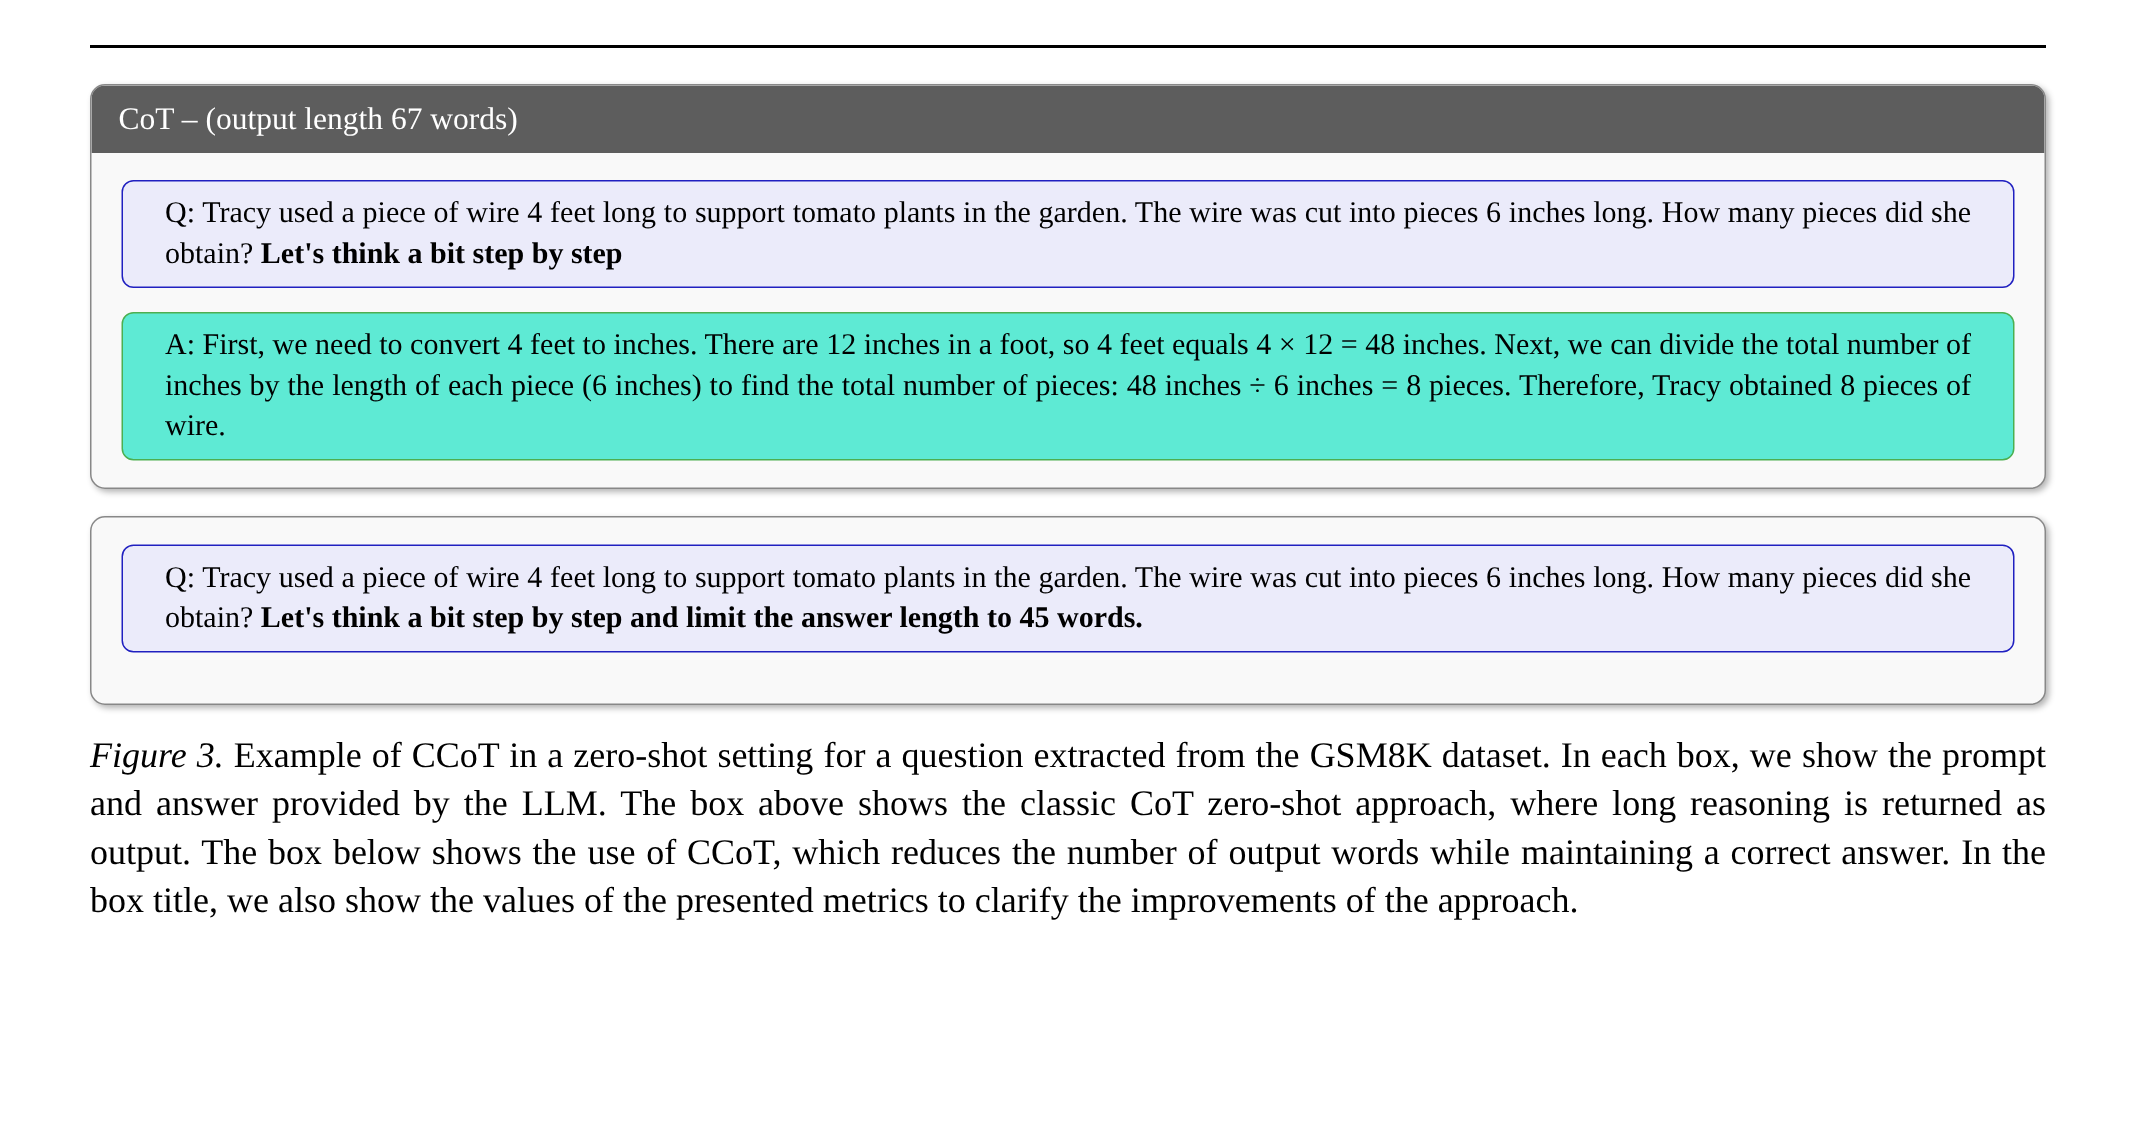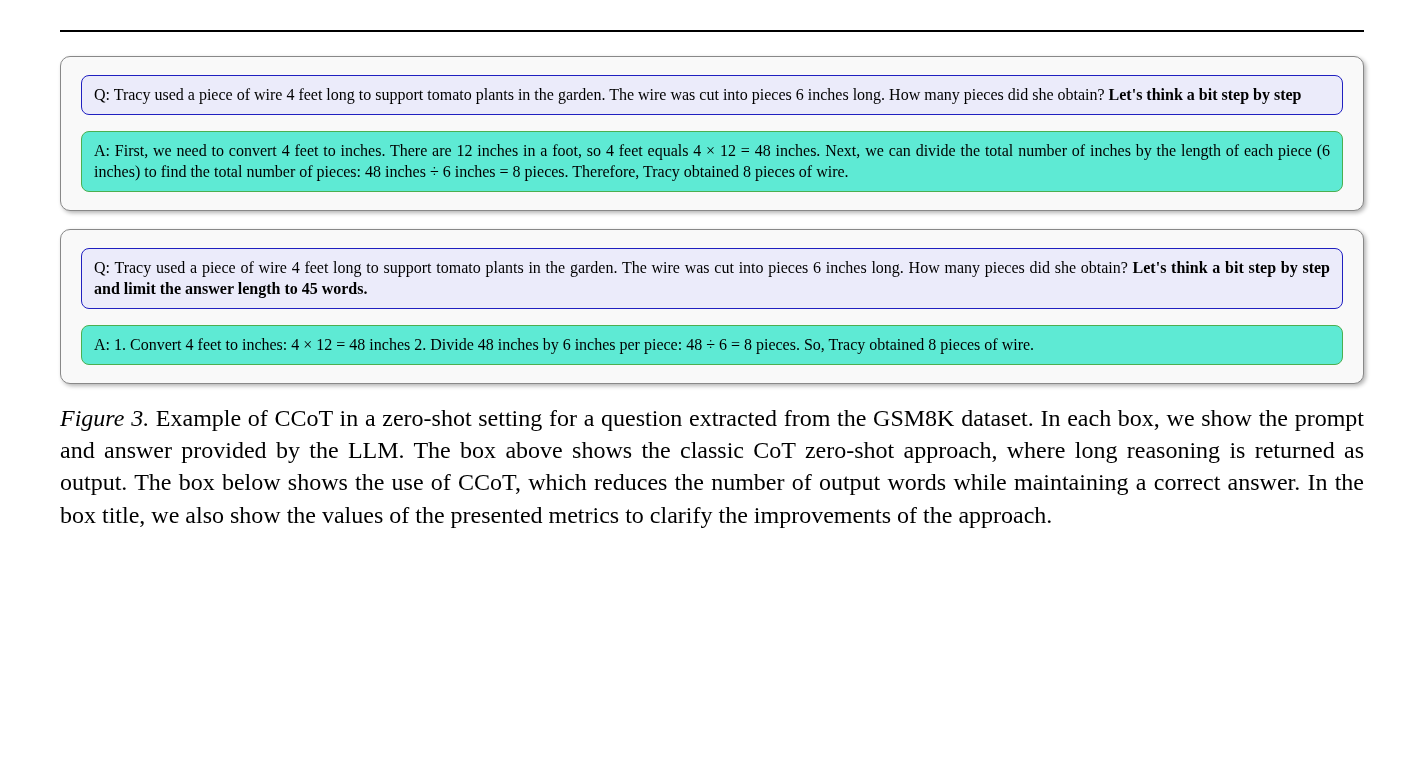--- a/index.html
+++ b/index.html
@@ -29,22 +29,22 @@
       background: #5d5d5d;
       color: #fff;
       padding: 10px 18px;
       font-size: 21px;
     }
     .box-body {
       padding: 18px 20px;
     }
     .qa-box {
       border-radius: 8px;
-      padding: 8px 12px;
-      font-size: 16px;
+      padding: 8px 28px;
+      font-size: 20px;
       line-height: 1.35;
       text-align: justify;
     }
     .q-box {
       border: 1.5px solid #2020c0;
       background: #ebebfa;
       margin-bottom: 16px;
     }
     .a-box {
       border: 1.5px solid #4caf50;
@@ -62,36 +62,34 @@
     .figure-caption .fig-label {
       font-style: italic;
     }
   </style>
 </head>
 <body>
 
 <div class="top-rule"></div>
 
 <div class="box-container">
+  <div class="box-header">CoT – (output length 67 words)</div>
   <div class="box-body">
     <div class="qa-box q-box">
       <span>Q: Tracy used a piece of wire 4 feet long to support tomato plants in the garden. The wire was cut into pieces 6 inches long. How many pieces did she obtain? </span><span class="bold">Let's think a bit step by step</span>
     </div>
     <div class="qa-box a-box">
       <span>A: First, we need to convert 4 feet to inches. There are 12 inches in a foot, so 4 feet equals 4 × 12 = 48 inches. Next, we can divide the total number of inches by the length of each piece (6 inches) to find the total number of pieces: 48 inches ÷ 6 inches = 8 pieces. Therefore, Tracy obtained 8 pieces of wire.</span>
     </div>
   </div>
 </div>
 
 <div class="box-container">
   <div class="box-body">
     <div class="qa-box q-box">
       <span>Q: Tracy used a piece of wire 4 feet long to support tomato plants in the garden. The wire was cut into pieces 6 inches long. How many pieces did she obtain? </span><span class="bold">Let's think a bit step by step and limit the answer length to 45 words.</span>
     </div>
-    <div class="qa-box a-box">
-      <span>A: 1. Convert 4 feet to inches: 4 × 12 = 48 inches 2. Divide 48 inches by 6 inches per piece: 48 ÷ 6 = 8 pieces. So, Tracy obtained 8 pieces of wire.</span>
-    </div>
   </div>
 </div>
 
 <div class="figure-caption">
   <span class="fig-label">Figure 3.</span><span> Example of CCoT in a zero-shot setting for a question extracted from the GSM8K dataset. In each box, we show the prompt and answer provided by the LLM. The box above shows the classic CoT zero-shot approach, where long reasoning is returned as output. The box below shows the use of CCoT, which reduces the number of output words while maintaining a correct answer. In the box title, we also show the values of the presented metrics to clarify the improvements of the approach.</span>
 </div>
 
 </body></html>

